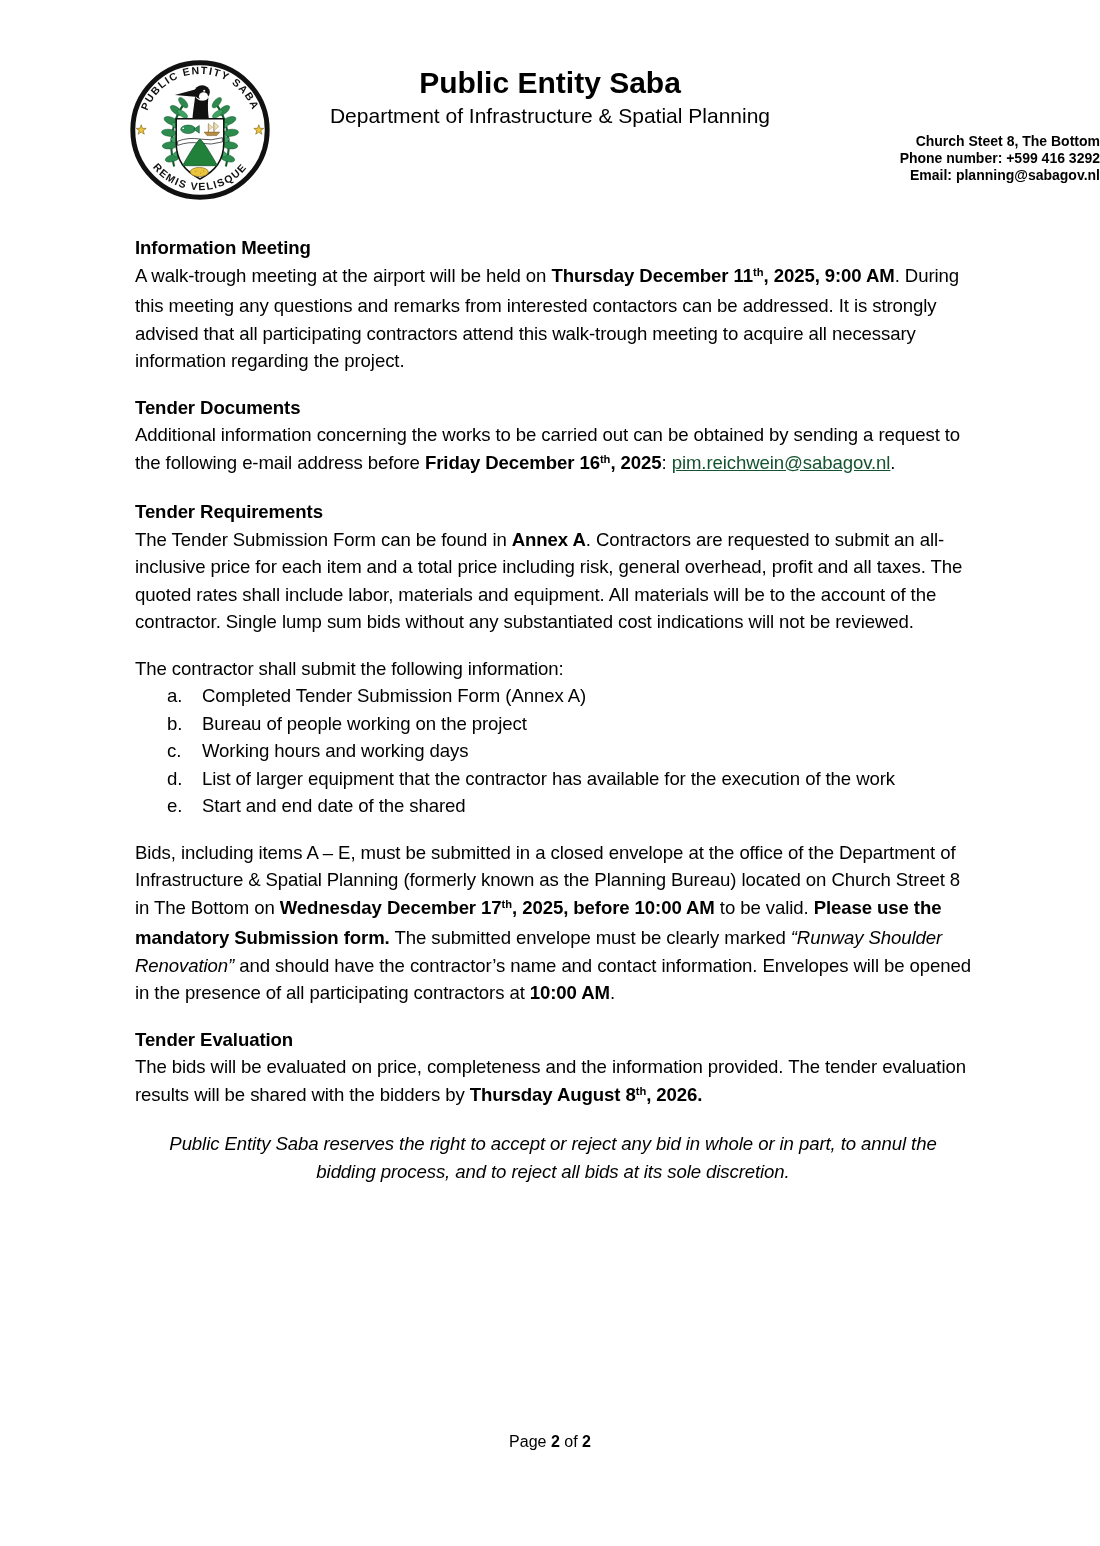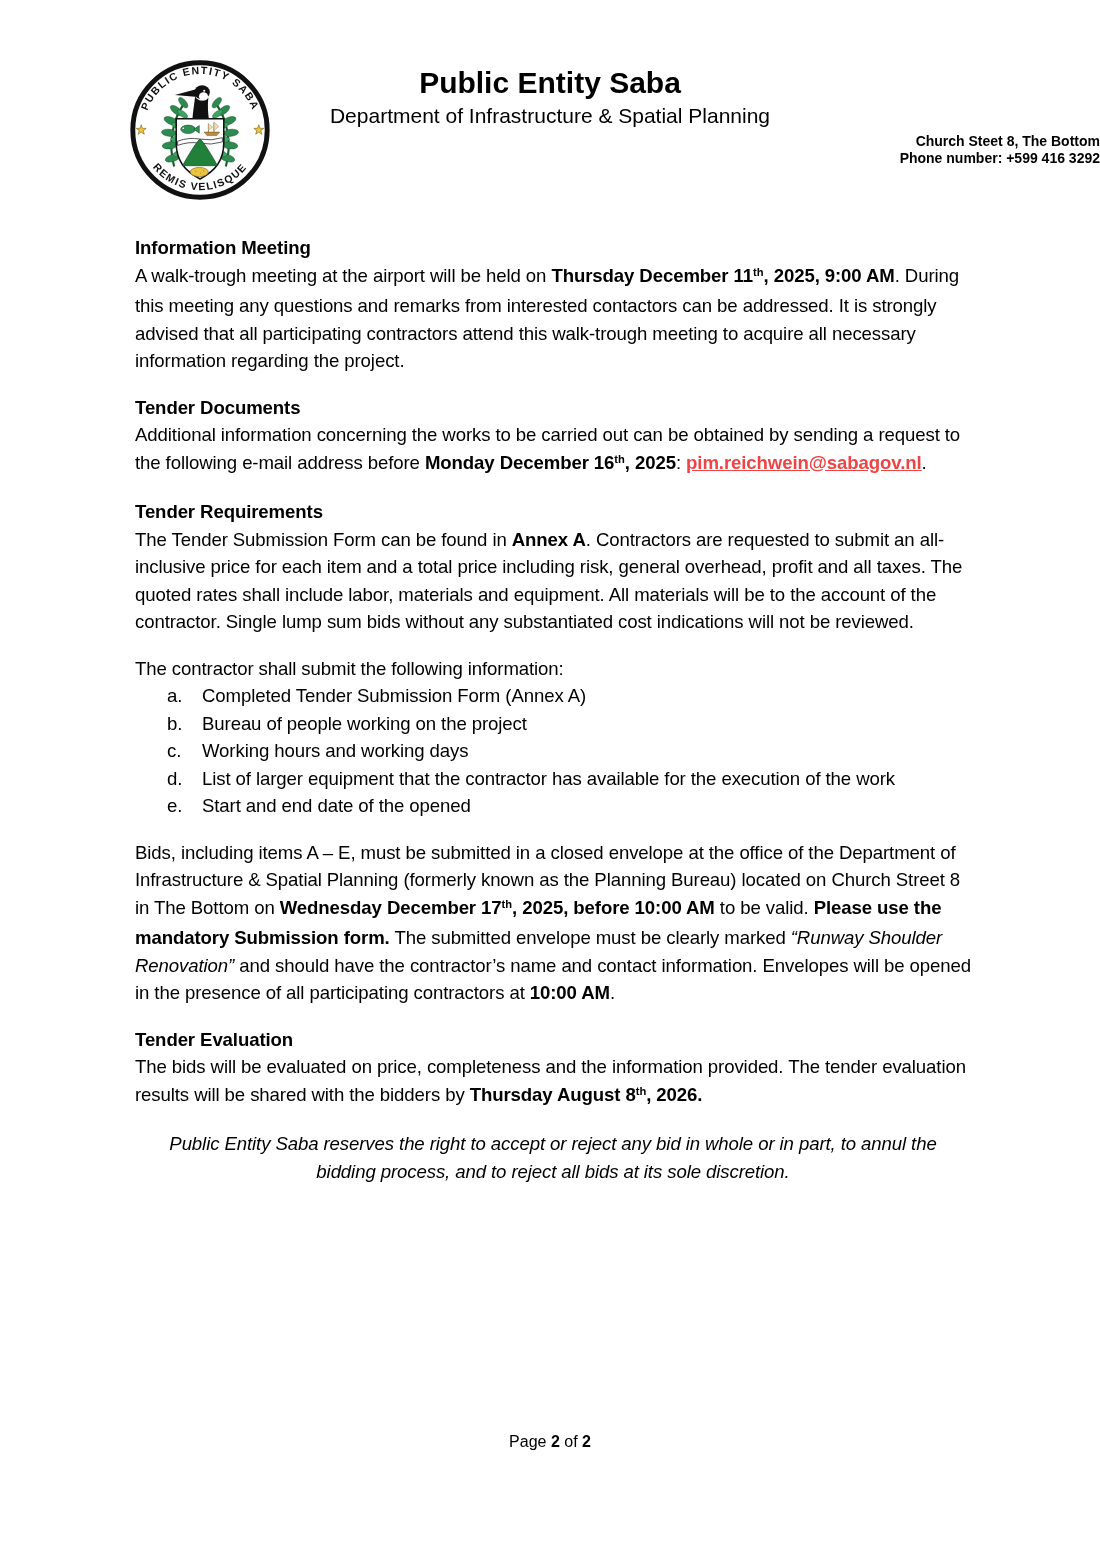--- a/index.html
+++ b/index.html
@@ -20,21 +20,21 @@
   .content {
     position:absolute; left:135px; top:222px; width:836px;
     font-size:18.6px; line-height:27.5px; letter-spacing:-0.1px;
   }
   .block   { margin:12px 0 19px 0; }
   .heading { font-weight:bold; }
   .para    { margin:0; }
   .b   { font-weight:bold; }
   .i   { font-style:italic; }
   .sup { font-size:60%; position:relative; top:-0.5em; letter-spacing:0; }
-  .link { color:#ef4444; text-decoration:underline; cursor:pointer;font-weight:bold; }
+  .link { color:#14532d; text-decoration:underline; cursor:pointer; }
 
   .list { margin:0; }
   .list-item   { display:flex; }
   .list-marker { flex:none; width:35px; margin-left:32px; }
   .list-text   { flex:1; }
 
   .closing-note { text-align:center; font-style:italic; padding:0 15px; }
 
   .footer {
     position:absolute; top:1428px; left:0; width:100%;
@@ -124,33 +124,34 @@
           <circle cx="105" cy="158.5" r="0.9" fill="#B08C1F"></circle>
         </g>
       </g>
     </svg>
 
     <div class="header-text">
       <div class="org-name">Public Entity Saba</div>
       <div class="dept">Department of Infrastructure &amp; Spatial Planning</div>
       <div class="contact">Church Steet 8, The Bottom</div>
       <div class="contact">Phone number: +599 416 3292</div>
+      <div class="contact">Email: planning@sabagov.nl</div>
     </div>
   </div>
 
   <div class="content">
 
     <section class="block">
       <div class="heading">Information Meeting</div>
       <p class="para"><span>A walk-trough meeting at the airport will be held on </span><span class="b">Thursday December 11</span><span class="b sup">th</span><span class="b">, 2025, 9:00 AM</span><span>. During this meeting any questions and remarks from interested contactors can be addressed. It is strongly advised that all participating contractors attend this walk-trough meeting to acquire all necessary information regarding the project.</span></p>
     </section>
 
     <section class="block">
       <div class="heading">Tender Documents</div>
-      <p class="para"><span>Additional information concerning the works to be carried out can be obtained by sending a request to the following e-mail address before </span><span class="b">Monday December 16</span><span class="b sup">th</span><span class="b">, 2025</span><span>: </span><a href="#" class="link">pim.reichwein@sabagov.nl</a><span>.</span></p>
+      <p class="para"><span>Additional information concerning the works to be carried out can be obtained by sending a request to the following e-mail address before </span><span class="b">Friday December 16</span><span class="b sup">th</span><span class="b">, 2025</span><span>: </span><a href="#" class="link">pim.reichwein@sabagov.nl</a><span>.</span></p>
     </section>
 
     <section class="block">
       <div class="heading">Tender Requirements</div>
       <p class="para"><span>The Tender Submission Form can be found in </span><span class="b">Annex A</span><span>. Contractors are requested to submit an all-inclusive price for each item and a total price including risk, general overhead, profit and all taxes. The quoted rates shall include labor, materials and equipment. All materials will be to the account of the contractor. Single lump sum bids without any substantiated cost indications will not be reviewed.</span></p>
     </section>
 
     <section class="block">
       <p class="para"><span>The contractor shall submit the following information:</span></p>
       <div class="list">
@@ -165,21 +166,21 @@
         <div class="list-item">
           <span class="list-marker">c.</span>
           <span class="list-text">Working hours and working days</span>
         </div>
         <div class="list-item">
           <span class="list-marker">d.</span>
           <span class="list-text">List of larger equipment that the contractor has available for the execution of the work</span>
         </div>
         <div class="list-item">
           <span class="list-marker">e.</span>
-          <span class="list-text">Start and end date of the opened</span>
+          <span class="list-text">Start and end date of the shared</span>
         </div>
       </div>
     </section>
 
     <section class="block">
       <p class="para"><span>Bids, including items A – E, must be submitted in a closed envelope at the office of the Department of Infrastructure &amp; Spatial Planning (formerly known as the Planning Bureau) located on Church Street 8 in The Bottom on </span><span class="b">Wednesday December 17</span><span class="b sup">th</span><span class="b">, 2025, before 10:00 AM</span><span> to be valid. </span><span class="b">Please use the mandatory Submission form.</span><span> The submitted envelope must be clearly marked </span><span class="i">“Runway Shoulder Renovation”</span><span> and should have the contractor’s name and contact information. Envelopes will be opened in the presence of all participating contractors at </span><span class="b">10:00 AM</span><span>.</span></p>
     </section>
 
     <section class="block">
       <div class="heading">Tender Evaluation</div>

